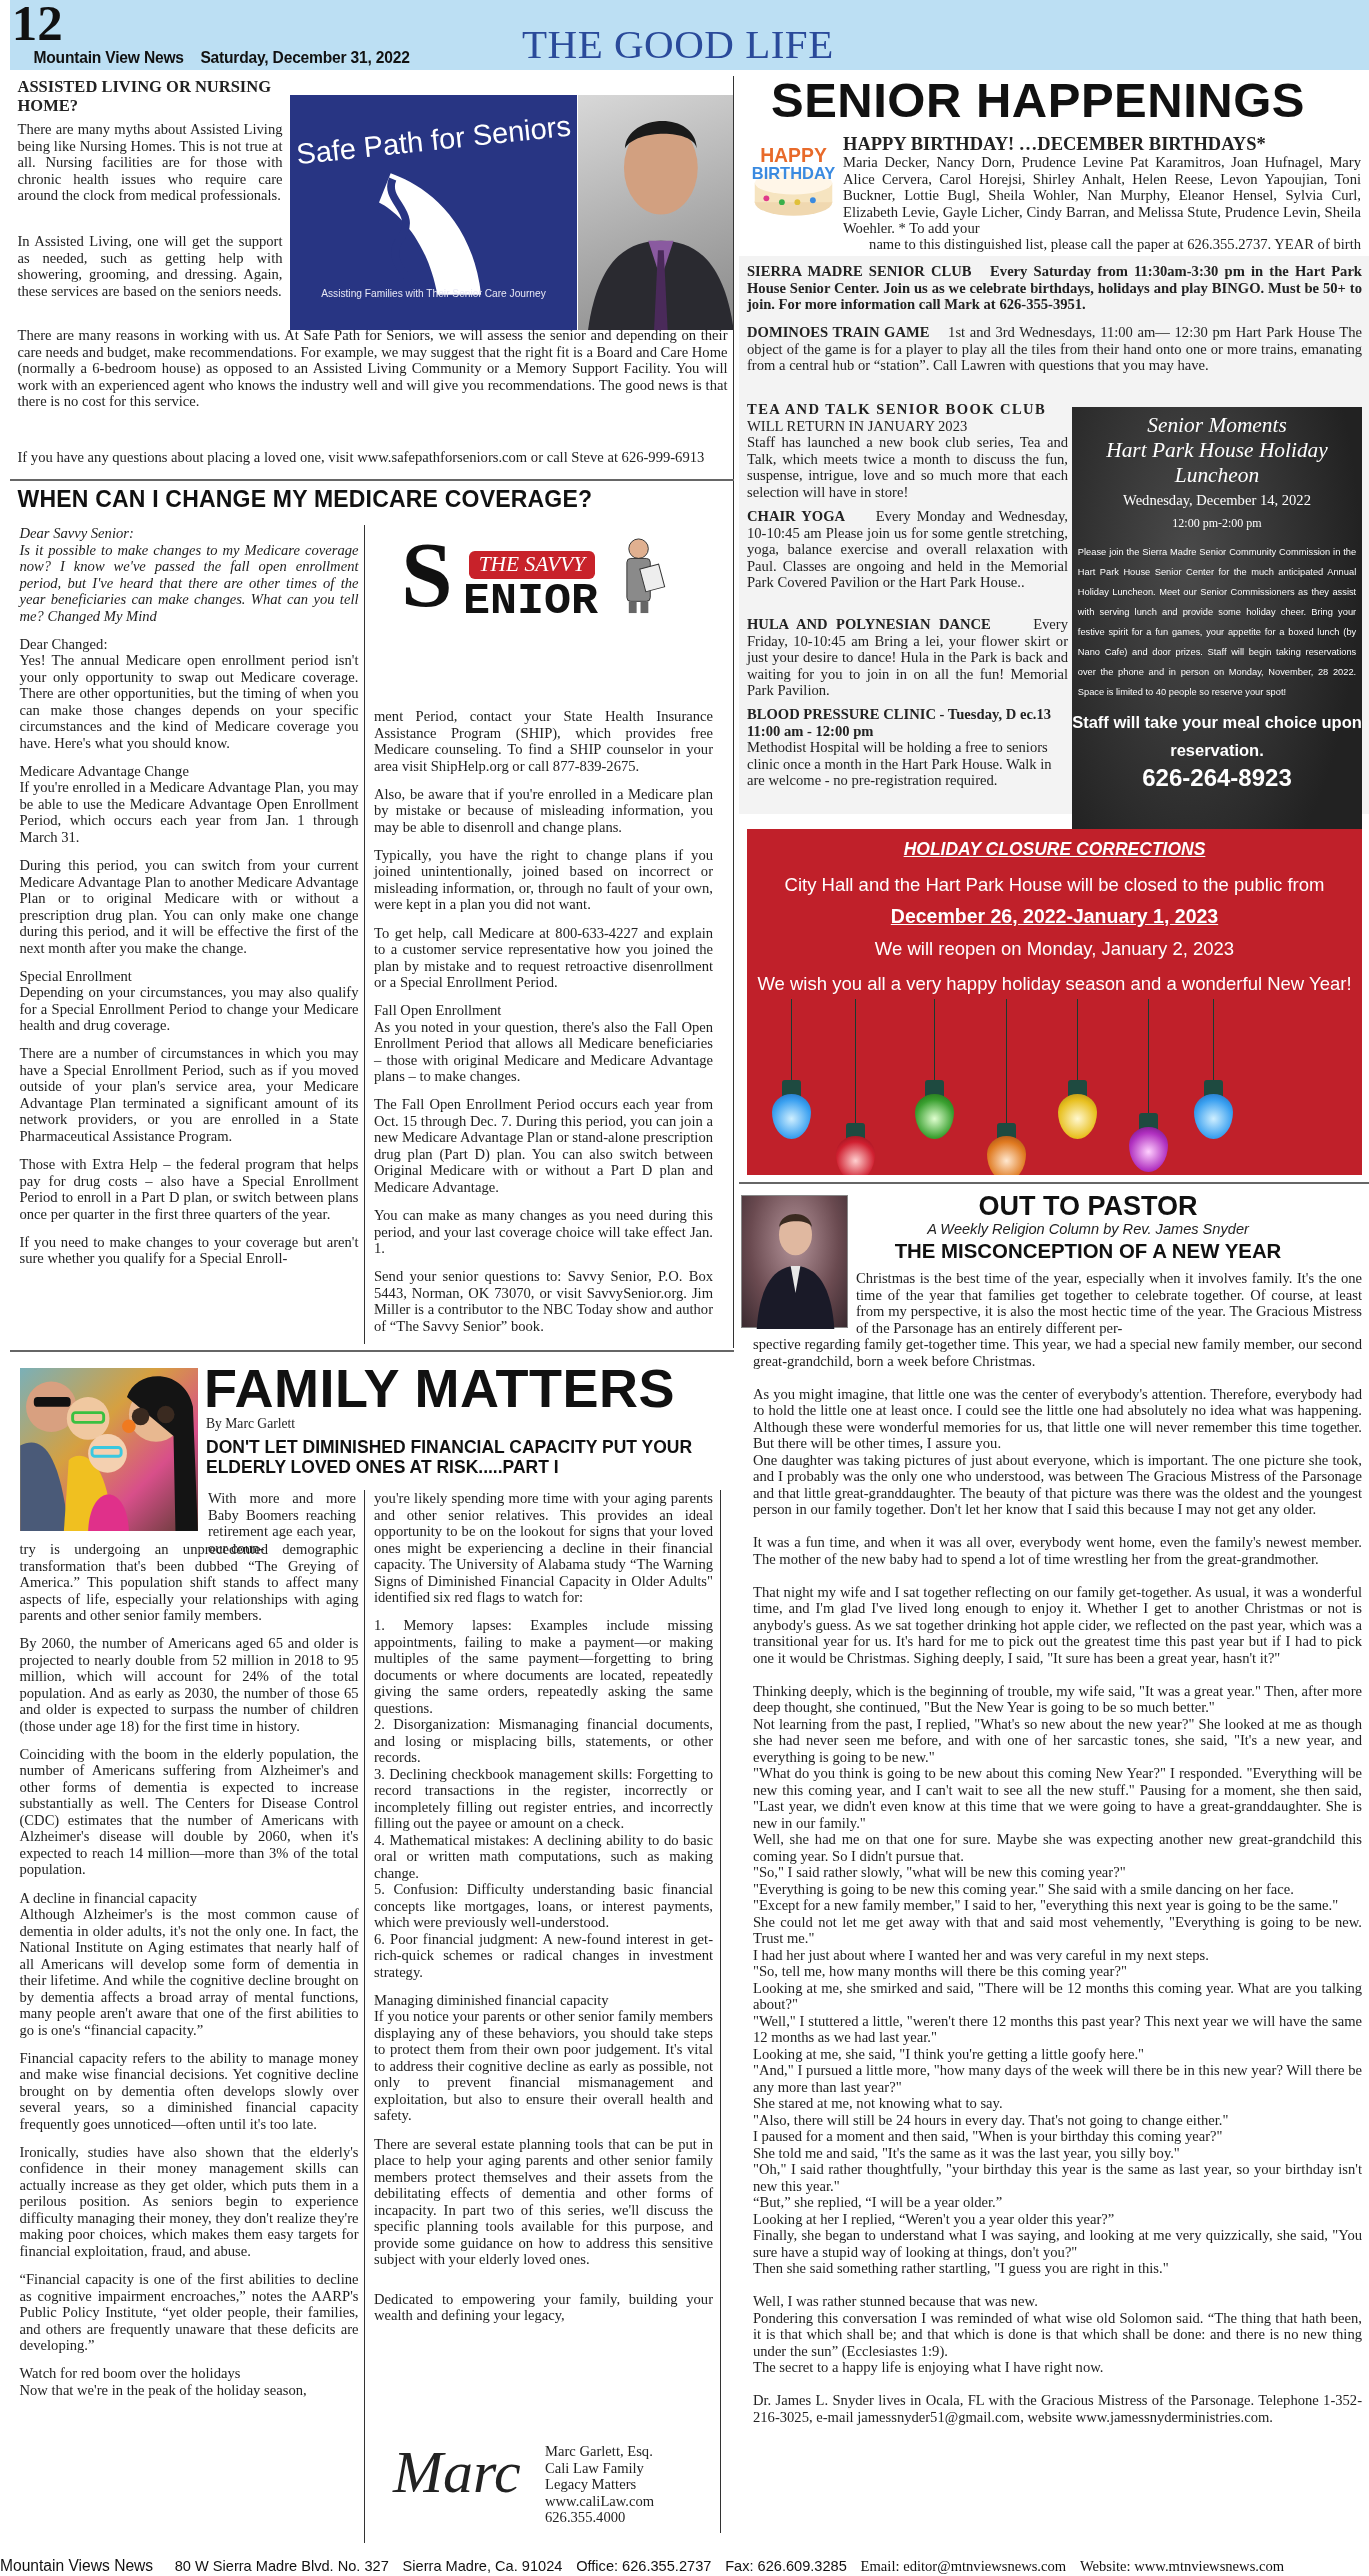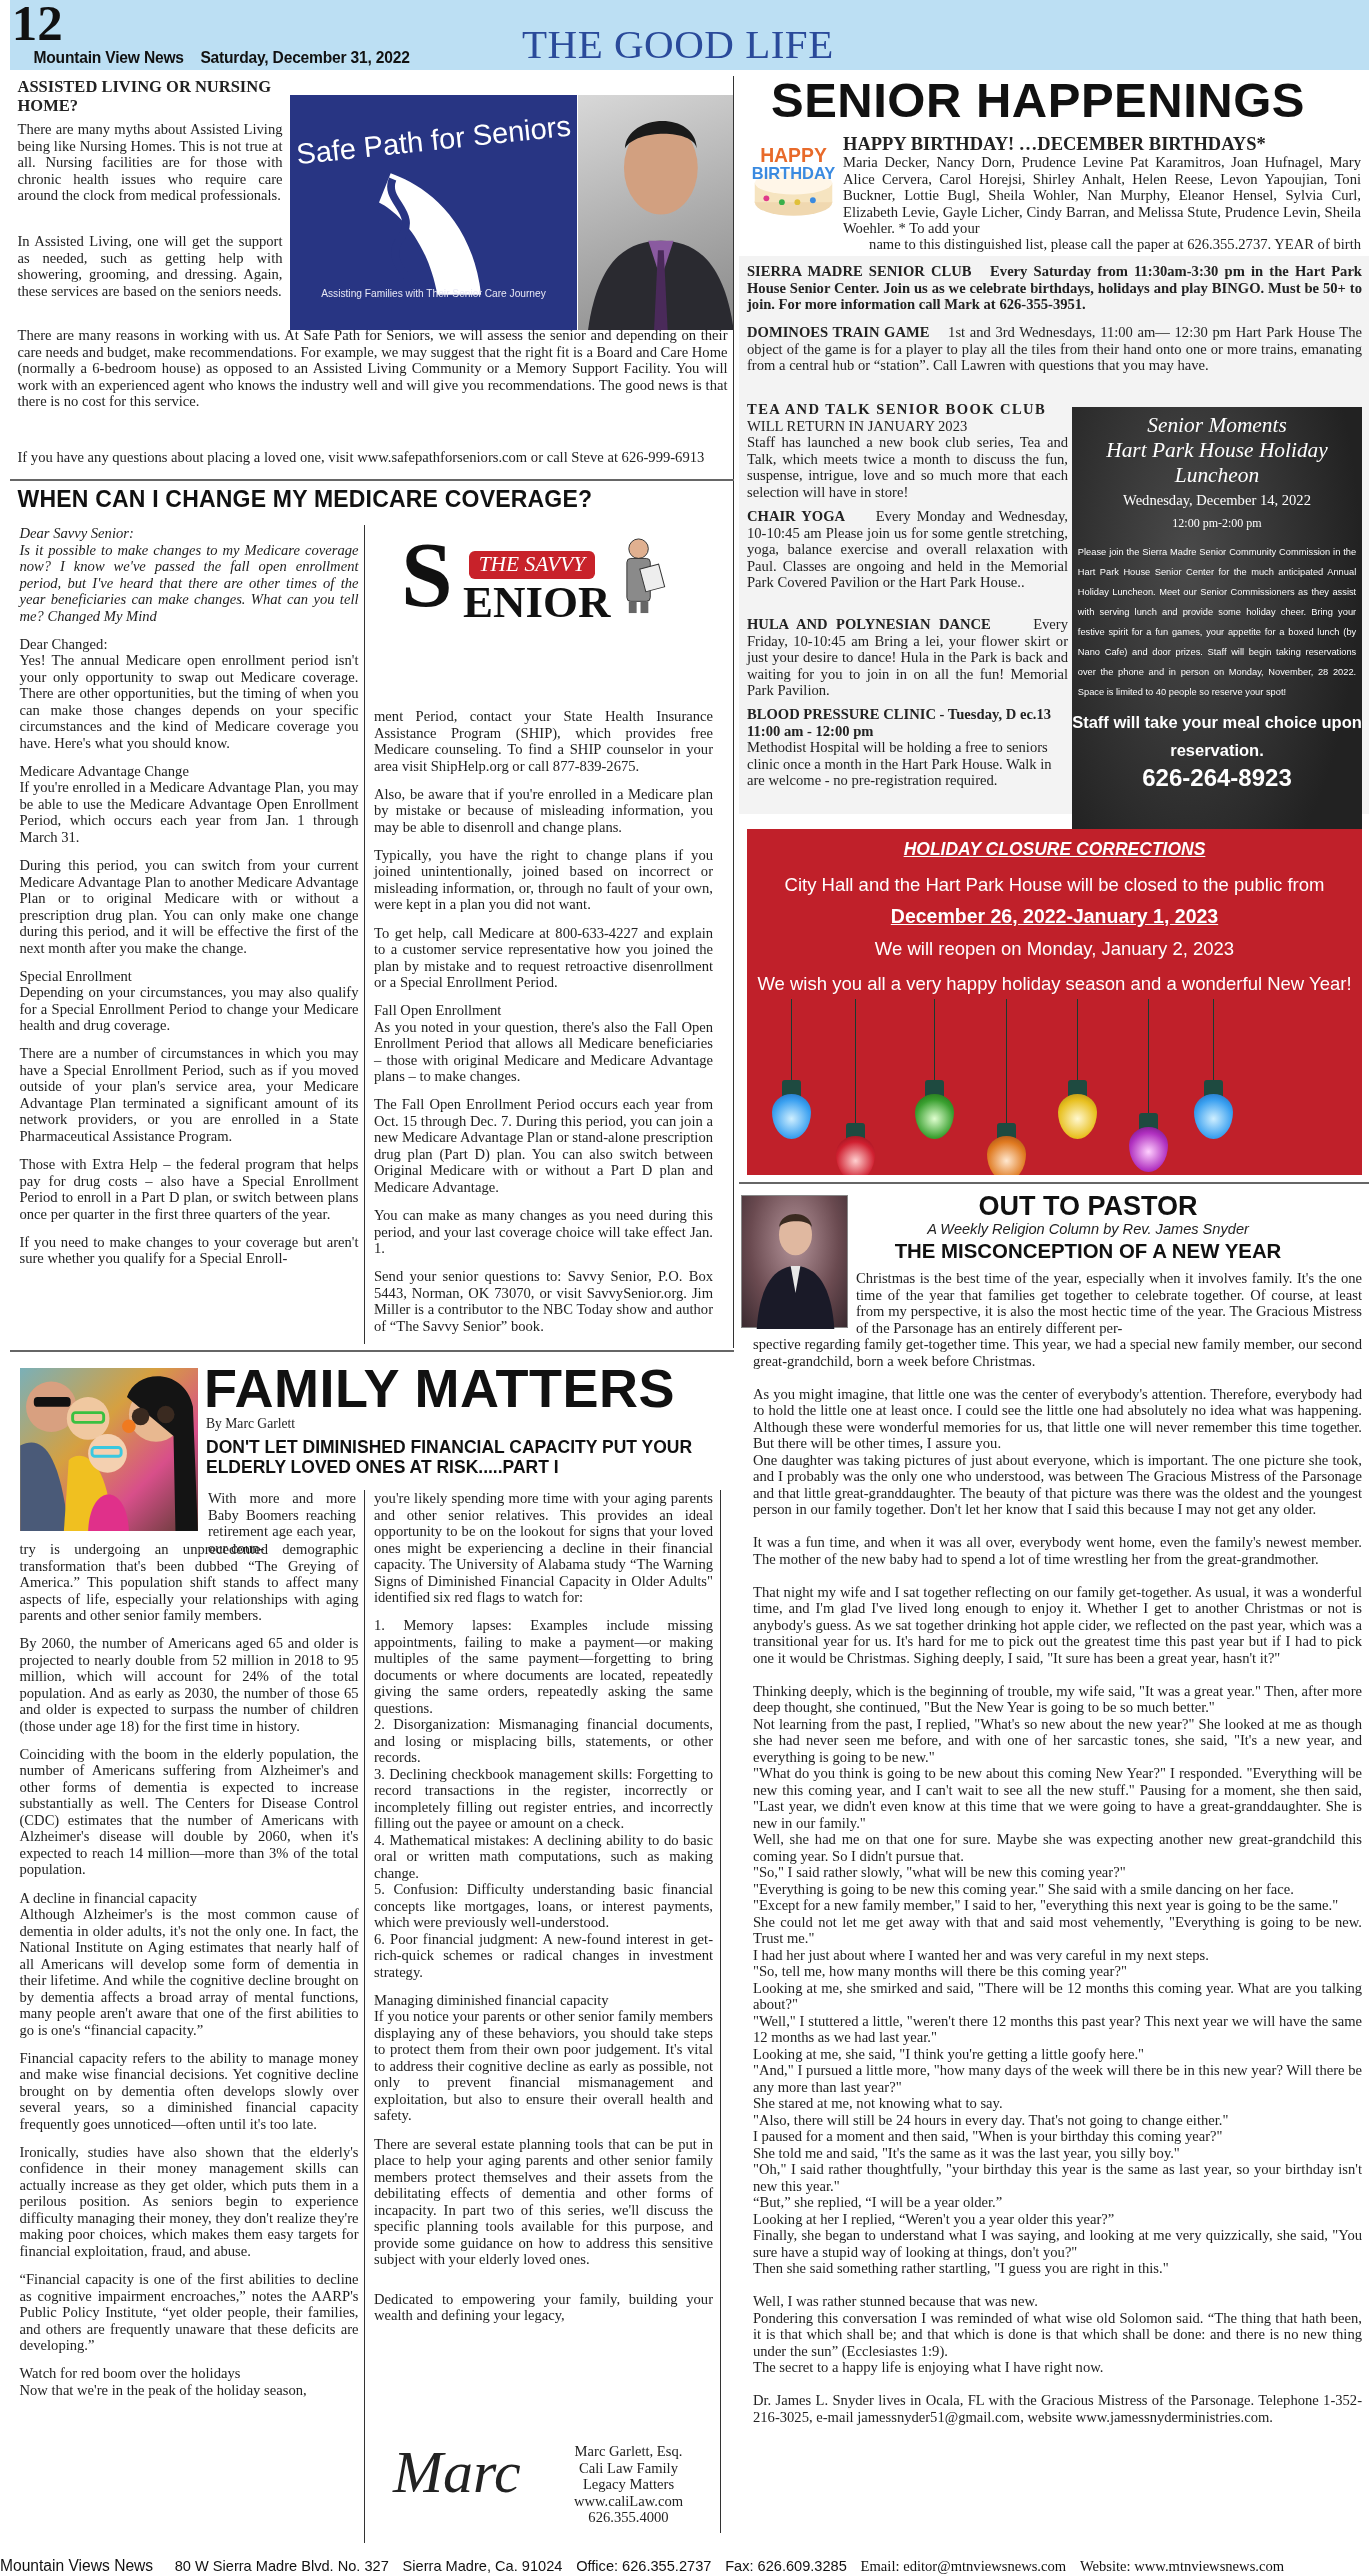--- a/index.html
+++ b/index.html
@@ -31,21 +31,21 @@
 
   
   #med-head { left: 17.5px; top: 486px; font-size: 23px; font-weight: bold; font-family: "Liberation Sans", sans-serif; color: #111; letter-spacing: 0.2px; }
   .mcol { font-size: 14.6px; line-height: 16.5px; }
   #med-col1 { left: 19.5px; top: 525px; width: 339px; }
   #med-col2 { left: 374px; top: 708px; width: 339px; }
   .ital { font-style: italic; }
   #savvy-logo { left: 401px; top: 531px; width: 253px; height: 88px; }
   #savvy-s { position: absolute; left: 0; top: -9.7px; font-size: 93px; font-weight: bold; color: #111; font-family: "Liberation Serif", serif; }
   #savvy-badge { position: absolute; left: 68px; top: 19.5px; background: #c8222a; color: #fff; font-style: italic; font-size: 21.4px; padding: 1.9px 9.7px; border-radius: 5.8px; font-family: "Liberation Serif", serif; }
-  #savvy-enior { position: absolute; left: 62px; top: 45px; font-size: 45px; font-weight: bold; color: #111; font-family: Liberation Serif, serif; }
+  #savvy-enior { position: absolute; left: 62px; top: 45px; font-size: 45px; font-weight: bold; color: #111; font-family: Liberation Mono, monospace; }
   #savvy-man { position: absolute; left: 216px; top: 5.8px; width: 49px; height: 78px; }
 
   
   #sh-head { left: 771px; top: 72px; font-size: 49px; font-weight: bold; font-family: "Liberation Sans", sans-serif; color: #111; letter-spacing: 0.5px; }
   #cake { left: 747px; top: 134px; width: 93px; height: 86px; }
   #bday-head { left: 843px; top: 134px; font-size: 18.5px; font-weight: bold; }
   #bday-text { left: 843px; top: 154px; width: 518px; font-size: 14.6px; line-height: 16.5px; }
   #bday-last { left: 754px; top: 236px; width: 607px; font-size: 14.6px; line-height: 16.5px; text-align: right; }
   #sh-gray { left: 739px; top: 256px; width: 630px; height: 558px; background: #f3f3f3; }
   .sh-item { font-size: 14.6px; line-height: 16.5px; }
@@ -80,21 +80,21 @@
   
   #fm-photo { left: 19.5px; top: 1368px; width: 178px; height: 163px; background: linear-gradient(135deg,#7ab0b8,#d6a040 40%,#d84f8a 70%,#5a3a30); }
   #fm-head { left: 204px; top: 1357px; font-size: 54px; font-weight: bold; font-family: "Liberation Sans", sans-serif; color: #111; letter-spacing: 0.5px; }
   #fm-by { left: 206px; top: 1416px; font-size: 13.6px; }
   #fm-sub { left: 206px; top: 1438px; width: 525px; font-size: 17.5px; font-weight: bold; line-height: 19.5px; font-family: "Liberation Sans", sans-serif; color: #111; }
   #fm-intro { left: 208px; top: 1490px; width: 148px; font-size: 14.6px; line-height: 16.5px; }
   #fm-col1 { left: 19.5px; top: 1541px; width: 339px; font-size: 14.6px; line-height: 16.5px; }
   #fm-col2 { left: 374px; top: 1490px; width: 339px; font-size: 14.6px; line-height: 16.5px; }
   #sig { left: 393px; top: 2432px; width: 165px; height: 88px; }
   #sig-text { position: absolute; left: 0; top: 5.8px; font-size: 60px; font-family: "Liberation Serif", serif; font-style: italic; color: #222; }
-  #fm-credit { left: 545px; top: 2443px; width: 167px; text-align: center; font-size: 14.6px; line-height: 16.5px; }
+  #fm-credit { left: 545px; top: 2443px; width: 167px; text-align: left; font-size: 14.6px; line-height: 16.5px; }
 
   
   #pastor-photo { left: 741px; top: 1195px; width: 107px; height: 133px; background: radial-gradient(ellipse at 50% 35%,#b4949a,#6a4a50 60%,#3a2a30); border: 1px solid #888; }
   #otp-head { left: 739px; top: 1191px; width: 630px; text-align: center; padding-left: 68px; font-size: 27px; font-weight: bold; font-family: "Liberation Sans", sans-serif; color: #111; }
   #otp-sub { left: 739px; top: 1221px; width: 630px; text-align: center; padding-left: 68px; font-size: 14.6px; font-style: italic; font-family: "Liberation Sans", sans-serif; }
   #otp-title { left: 739px; top: 1240px; width: 630px; text-align: center; padding-left: 68px; font-size: 20.4px; font-weight: bold; font-family: "Liberation Sans", sans-serif; color: #111; }
   #otp-intro { left: 856px; top: 1270px; width: 506px; font-size: 14.6px; line-height: 16.5px; }
   #otp-body { left: 753px; top: 1336px; width: 609px; font-size: 14.6px; line-height: 16.5px; }
   .otp-line { text-align: justify; }
 

